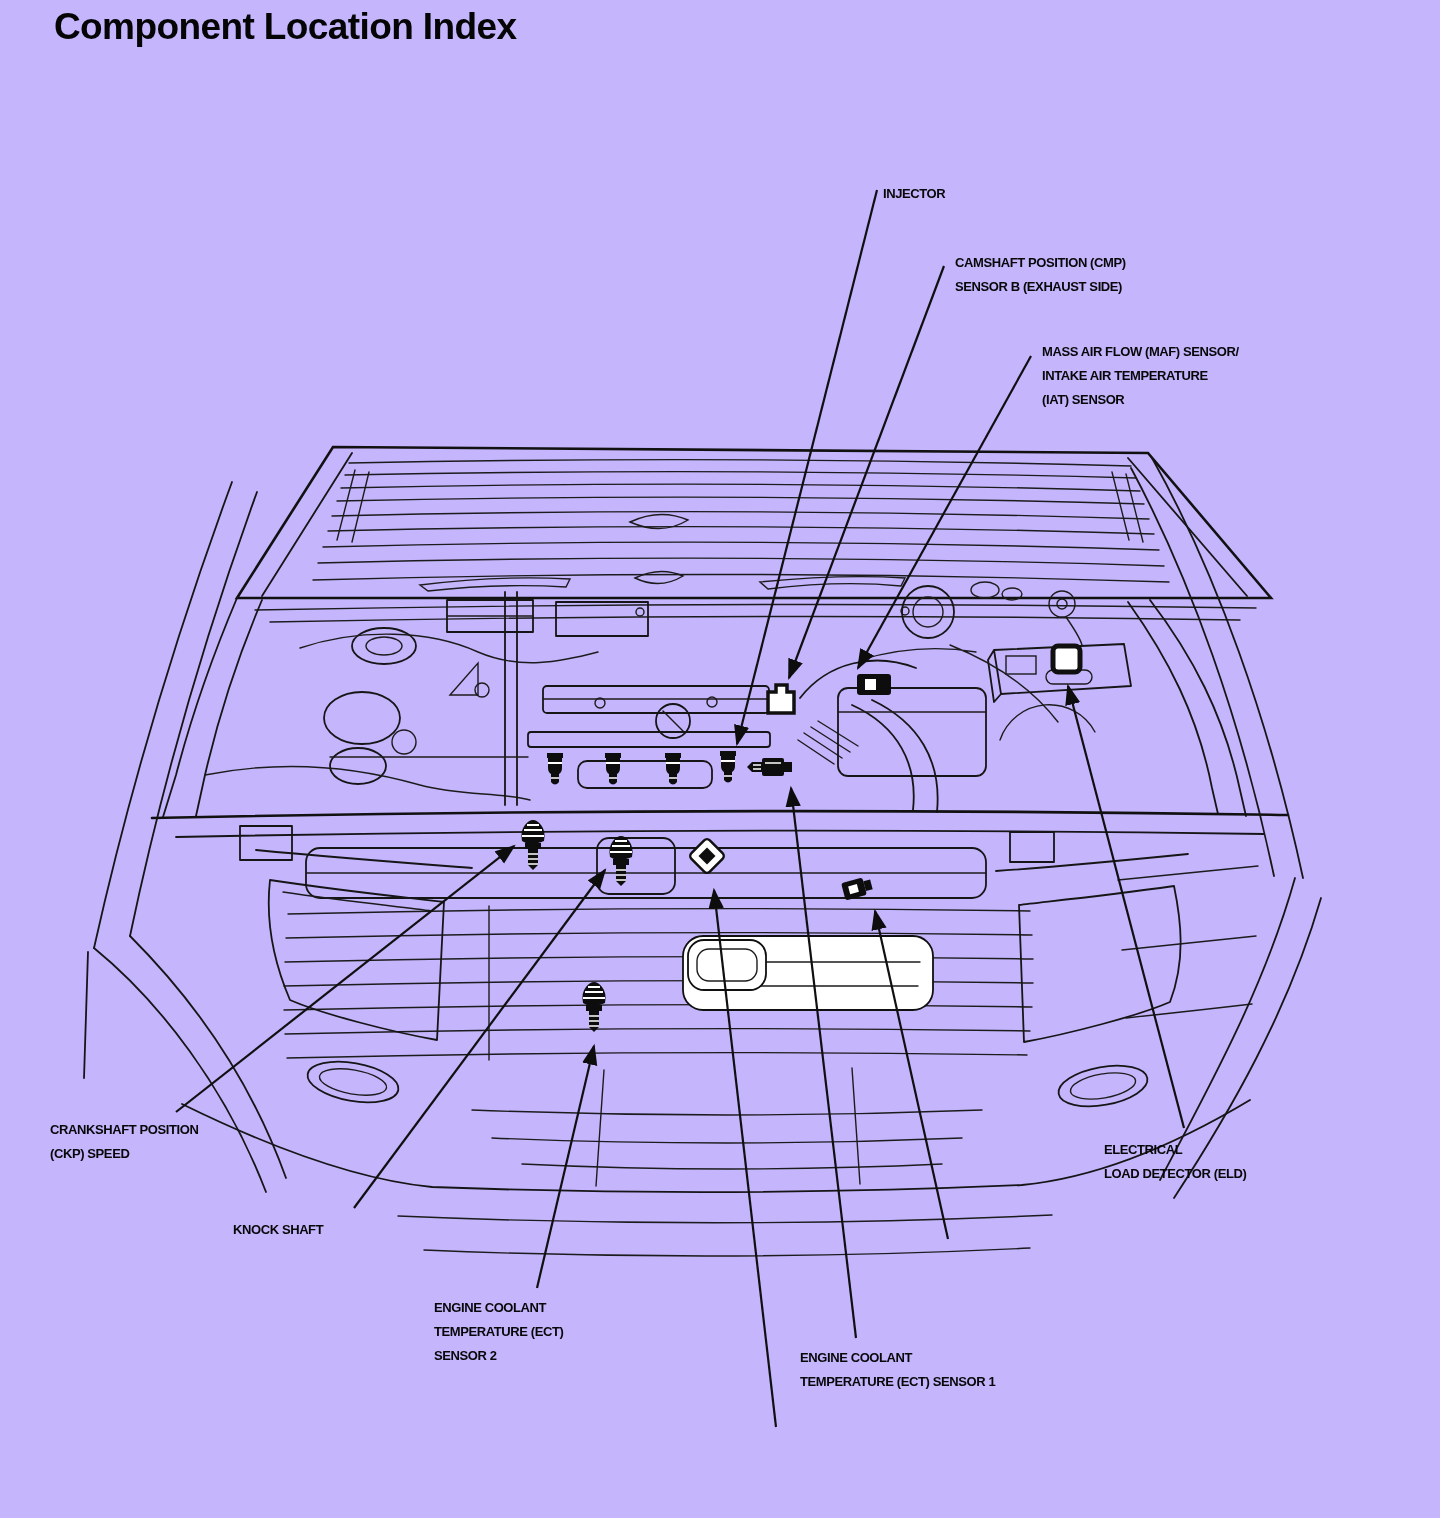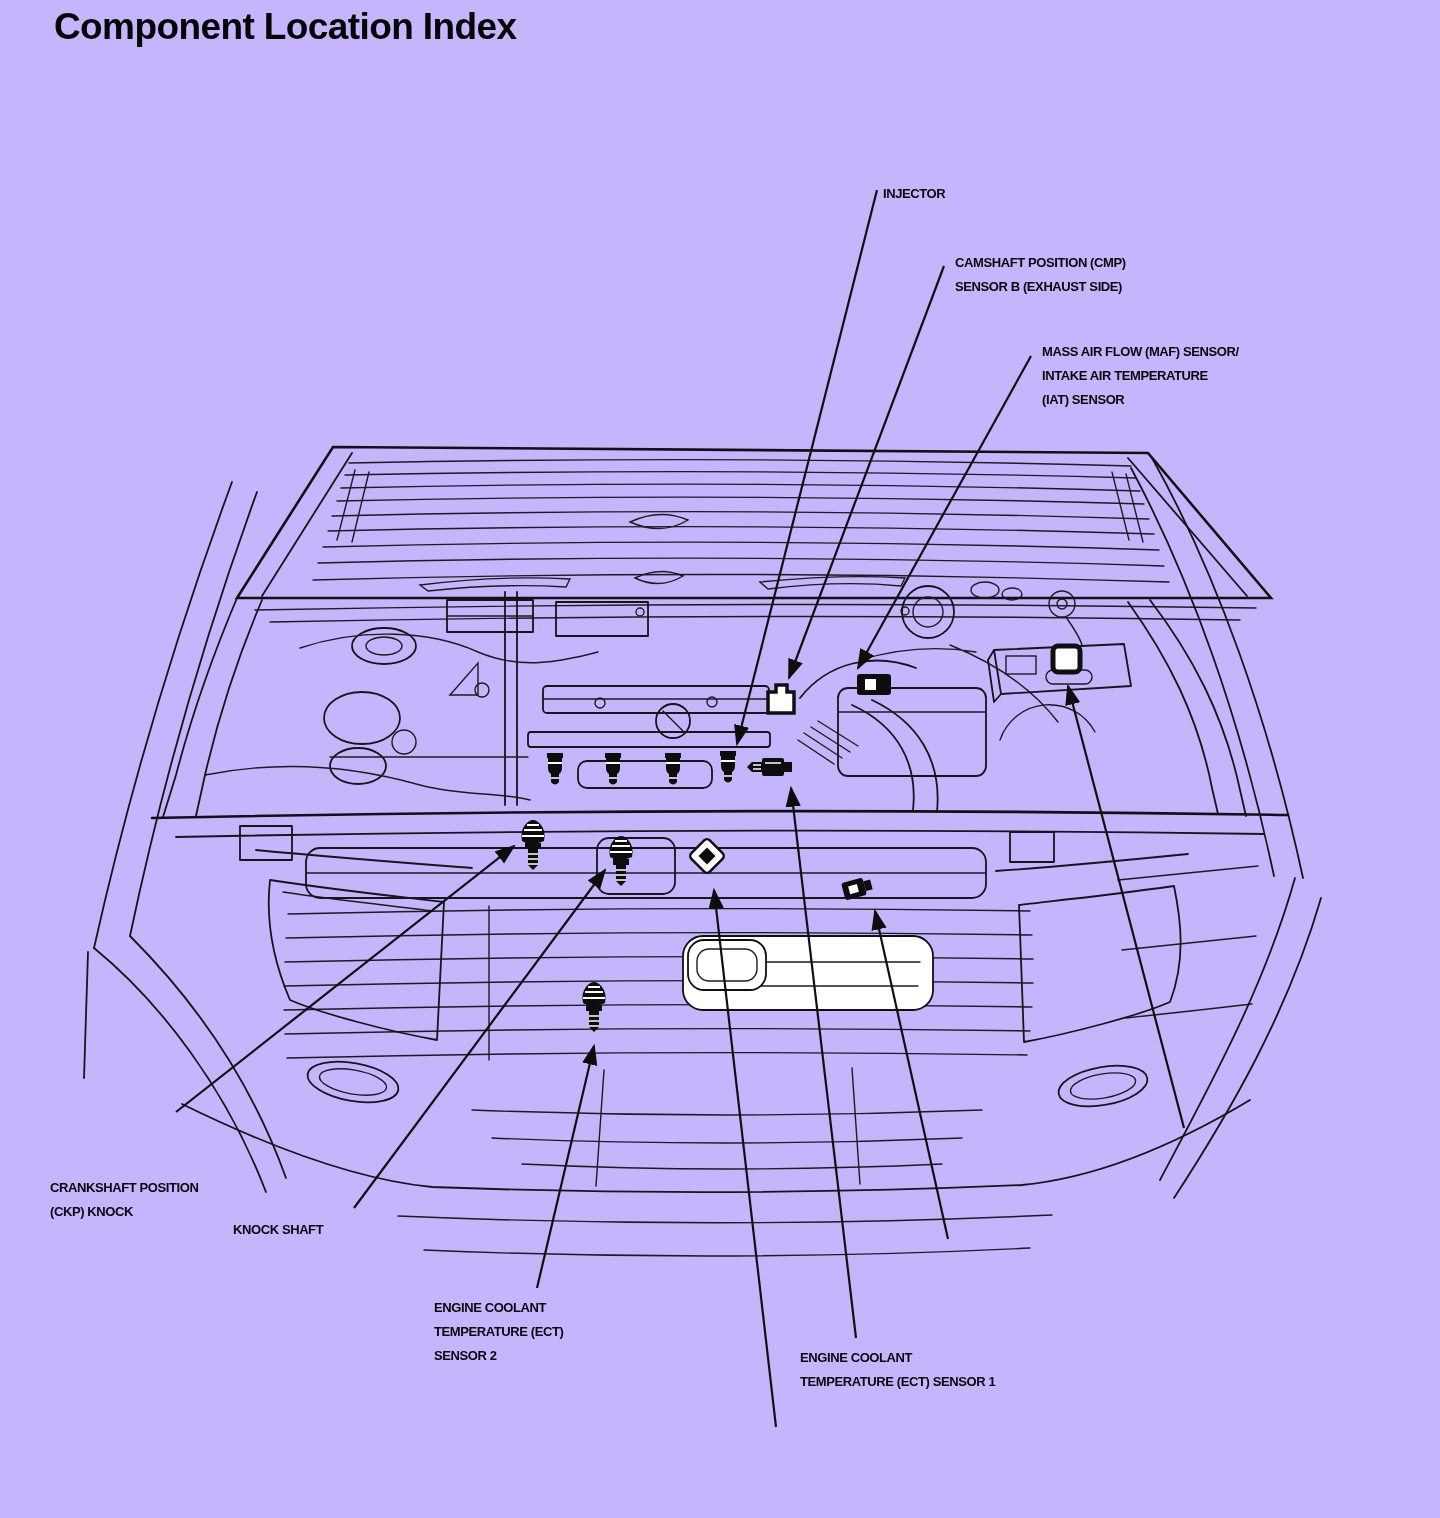--- a/index.html
+++ b/index.html
@@ -238,36 +238,40 @@
     <div>MASS AIR FLOW (MAF) SENSOR/</div>
     <div>INTAKE AIR TEMPERATURE</div>
     <div>(IAT) SENSOR</div>
   </div>
 
   <div class="lbl" style="left:955px;top:251px;">
     <div>CAMSHAFT POSITION (CMP)</div>
     <div>SENSOR B (EXHAUST SIDE)</div>
   </div>
 
-  <div class="lbl" style="left:50px;top:1176px;">
+  <div class="lbl" style="left:50px;top:1118px;">
     <div>CRANKSHAFT POSITION</div>
-    <div>(CKP) KNOCK</div>
+    <div>(CKP) SPEED</div>
   </div>
 
   <div class="lbl" style="left:233px;top:1218px;">
     <div>KNOCK SHAFT</div>
   </div>
 
   <div class="lbl" style="left:434px;top:1296px;">
     <div>ENGINE COOLANT</div>
     <div>TEMPERATURE (ECT)</div>
     <div>SENSOR 2</div>
   </div>
 
 
   <div class="lbl" style="left:800px;top:1346px;">
     <div>ENGINE COOLANT</div>
     <div>TEMPERATURE (ECT) SENSOR 1</div>
   </div>
 
 
+  <div class="lbl" style="left:1104px;top:1138px;">
+    <div>ELECTRICAL</div>
+    <div>LOAD DETECTOR (ELD)</div>
+  </div>
 
 </div>
 
 </body></html>

